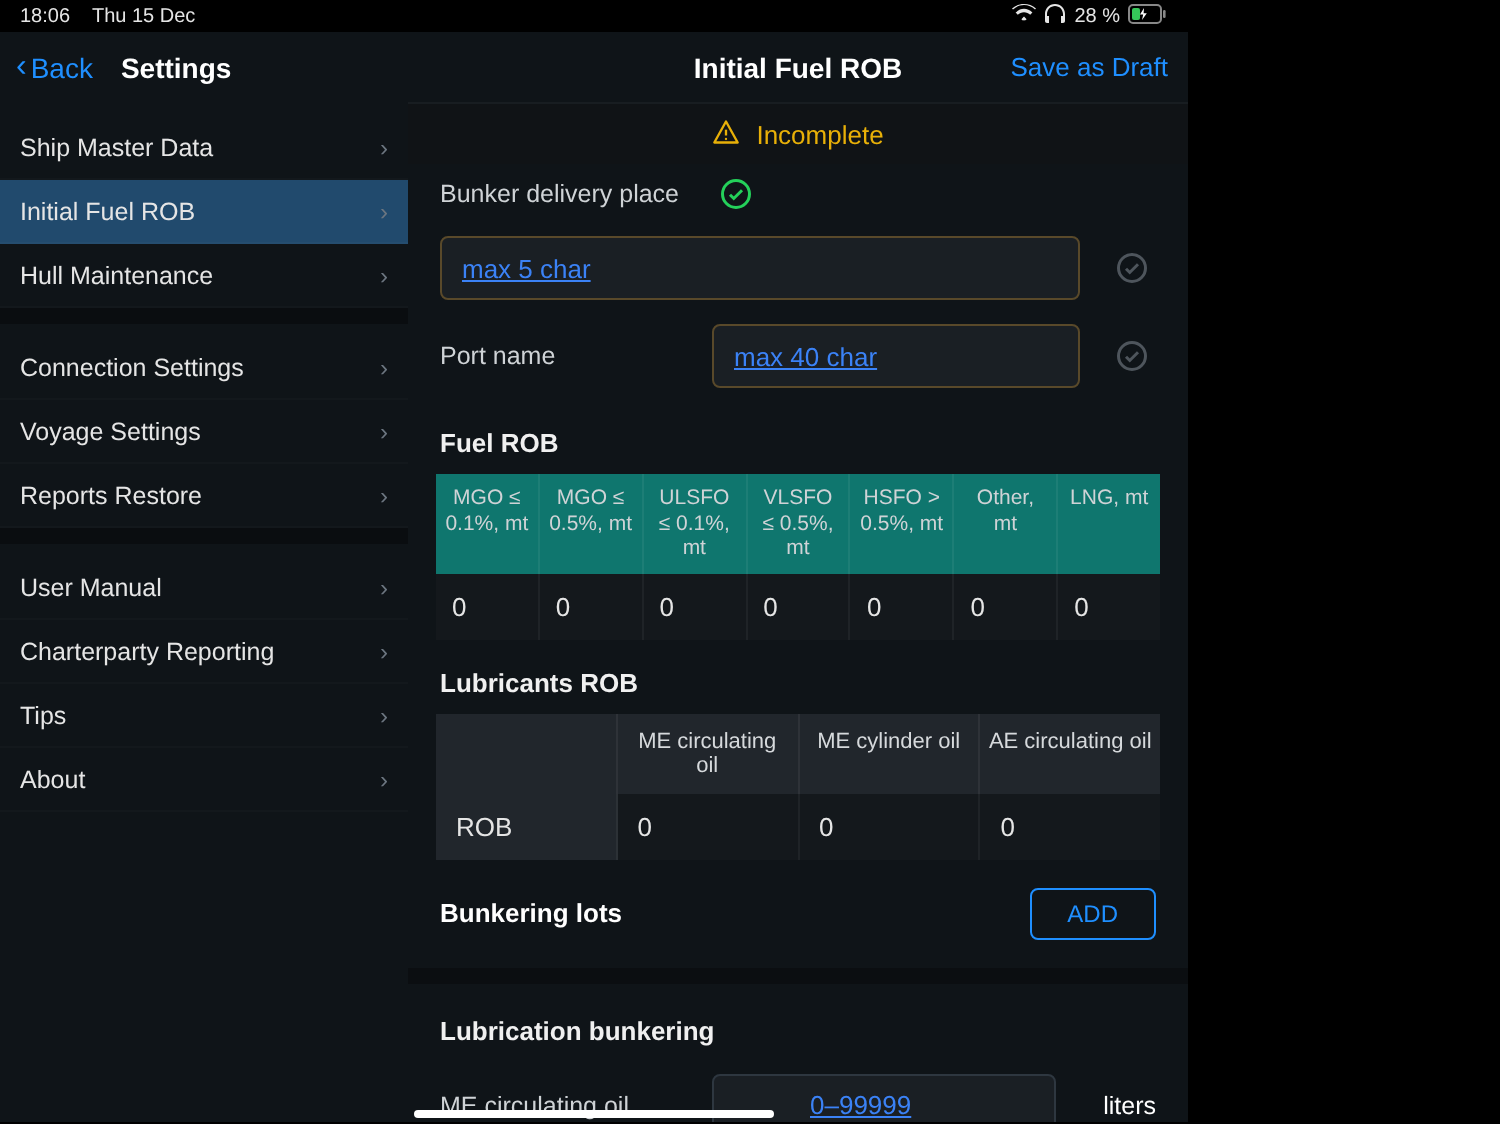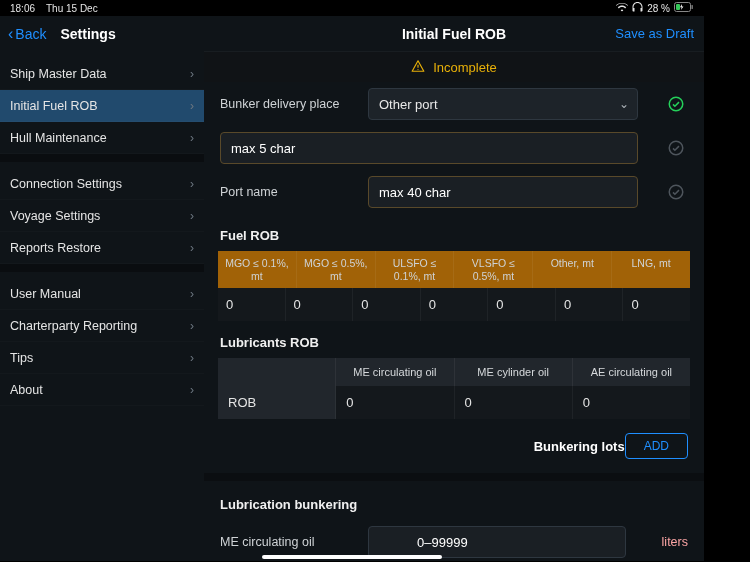--- a/index.html
+++ b/index.html
@@ -20,51 +20,51 @@
   .sb-item.active { background:#214a6d; }
   .gap { height:8px; background:#0a0d10; }
   
   .main { flex:1; background:#0f1418; display:flex; flex-direction:column; min-width:0; }
   .m-head { height:36px; display:flex; align-items:center; justify-content:center; position:relative; border-bottom:1px solid rgba(255,255,255,.04);}
   .m-title { font-size:14px; font-weight:600; }
   .save { position:absolute; right:10px; color:#1f8fff; font-size:13px; cursor:pointer; }
   .content { flex:1; overflow:hidden; }
   .warn { height:30px; background:#101316; display:flex; align-items:center; justify-content:center; gap:8px; color:#e8b008; font-size:13px;}
   .warn svg { width:14px; height:14px; }
-  .form-row { display:flex; align-items:center; padding:6px 16px; gap:26px; }
+  .form-row { display:flex; align-items:center; padding:6px 16px; gap:14px; }
   .form-label { width:122px; color:#cfd3d6; font-size:12.5px; }
   .select { flex:1; min-width:0; }
   .select-box { background:#1d2329; border:1px solid #2e3740; border-radius:4px; height:32px; display:flex; align-items:center; padding:0 10px; font-size:13px; color:#e9e9e9; cursor:pointer; position:relative;}
   .select-box .dd { position:absolute; right:8px; color:#aab0b6; font-size:12px;}
   .check { width:24px; display:flex; justify-content:center; }
   .check svg { width:18px; height:18px; }
   .input-box { background:#1a1f24; border:1px solid #59492a; border-radius:4px; height:32px; display:flex; align-items:center; padding:0 10px; font-size:13px; color:#e9e9e9; }
   .input-neutral { border-color:#2e3740;padding-left:48px; }
-  .ph { color:#ffffff; }
+  .ph { color:#3b82f6;text-decoration:underline; }
   .section-hd { padding:14px 16px 8px; font-size:13px; font-weight:600; color:#f0f0f0; }
   .table { margin:0 14px; }
-  .thead { display:flex; background:#a16207; }
+  .thead { display:flex; background:#0f766e; }
   .th { flex:1; font-size:10.5px; color:#cfd3d6; text-align:center; padding:6px 4px; border-right:1px solid rgba(255,255,255,.06); line-height:1.2;}
   .th:last-child{border-right:none;}
   .tbody { display:flex; background:#14181c; }
   .td { flex:1; font-size:13px; color:#e5e5e5; padding:9px 8px; border-right:1px solid rgba(255,255,255,.05);}
   .td:last-child{border-right:none;}
   .lub-head { display:flex; background:#21262c; }
   .lub-head .lh { flex:1; text-align:center; font-size:11px; padding:8px 4px; color:#d6d9dc; border-right:1px solid rgba(255,255,255,.06);}
   .lub-head .lh:last-child{border-right:none;}
   .lh-rowlab { width:132px; flex:none; text-align:left; padding-left:10px;}
   .lub-row { display:flex; background:#14181c; }
   .lub-row .lc { flex:1; font-size:13px; padding:9px 10px; color:#e5e5e5; border-right:1px solid rgba(255,255,255,.05);}
   .lub-row .lc:last-child{border-right:none;}
   .lc-rowlab { width:132px; flex:none; background:#21262c; color:#d6d9dc;}
-  .section-row { display:flex; align-items:center; justify-content:flex-end; padding:14px 16px 8px;}
+  .section-row { display:flex; align-items:center; justify-content:space-between; padding:14px 16px 8px;}
   .add-btn { border:1px solid #1f8fff; color:#1f8fff; background:transparent; height:26px; padding:0 18px; border-radius:4px; font-size:12px; cursor:pointer;}
-  .unit { color:#fca5a5; font-size:12.5px; margin-left:10px;}
+  .unit { color:#ffffff; font-size:12.5px; margin-left:10px;}
   .home-ind { position:absolute; bottom:3px; left:50%; transform:translateX(-50%); width:180px; height:4px; border-radius:3px; background:#fff; }
-  .root { position:relative; width:704px; height:562px; }
+  .root { position:relative; width:594px; height:562px; }
 </style>
 </head>
 <body>
 <div class="root">
 
 <div class="statusbar">
   <div>
     <span>18:06</span>
     &nbsp;&nbsp;
     <span>Thu 15 Dec</span>
@@ -166,26 +166,20 @@
                 <path d="M12 3l10 18H2L12 3z" fill="none" stroke="#e8b008" stroke-width="2" stroke-linejoin="round"></path>
                 <line x1="12" y1="10" x2="12" y2="15" stroke="#e8b008" stroke-width="2"></line>
                 <circle cx="12" cy="18" r="1" fill="#e8b008"></circle>
               </svg>
         </span>
         <span>Incomplete</span>
       </div>
 
       <div class="form-row">
         <div class="form-label">Bunker delivery place</div>
-        <div class="select">
-          <div class="select-box">
-            <span>Other port</span>
-            <span class="dd">⌄</span>
-          </div>
-        </div>
         <div class="check">
           <svg viewBox="0 0 24 24">
                 <circle cx="12" cy="12" r="9" fill="none" stroke="#24d05a" stroke-width="2"></circle>
                 <path d="M8 12.5l2.5 2.5L16 9.5" fill="none" stroke="#24d05a" stroke-width="2"></path>
               </svg>
         </div>
       </div>
 
       <div class="form-row">
         <div class="select">
@@ -216,20 +210,21 @@
         </div>
       </div>
 
       <div class="section-hd">Fuel ROB</div>
       <div class="table">
         <div class="thead">
           <div class="th">MGO ≤ 0.1%, mt</div>
           <div class="th">MGO ≤ 0.5%, mt</div>
           <div class="th">ULSFO ≤ 0.1%, mt</div>
           <div class="th">VLSFO ≤ 0.5%, mt</div>
+          <div class="th">HSFO &gt; 0.5%, mt</div>
           <div class="th">Other, mt</div>
           <div class="th">LNG, mt</div>
         </div>
         <div class="tbody">
           <div class="td">0</div>
           <div class="td">0</div>
           <div class="td">0</div>
           <div class="td">0</div>
           <div class="td">0</div>
           <div class="td">0</div>

